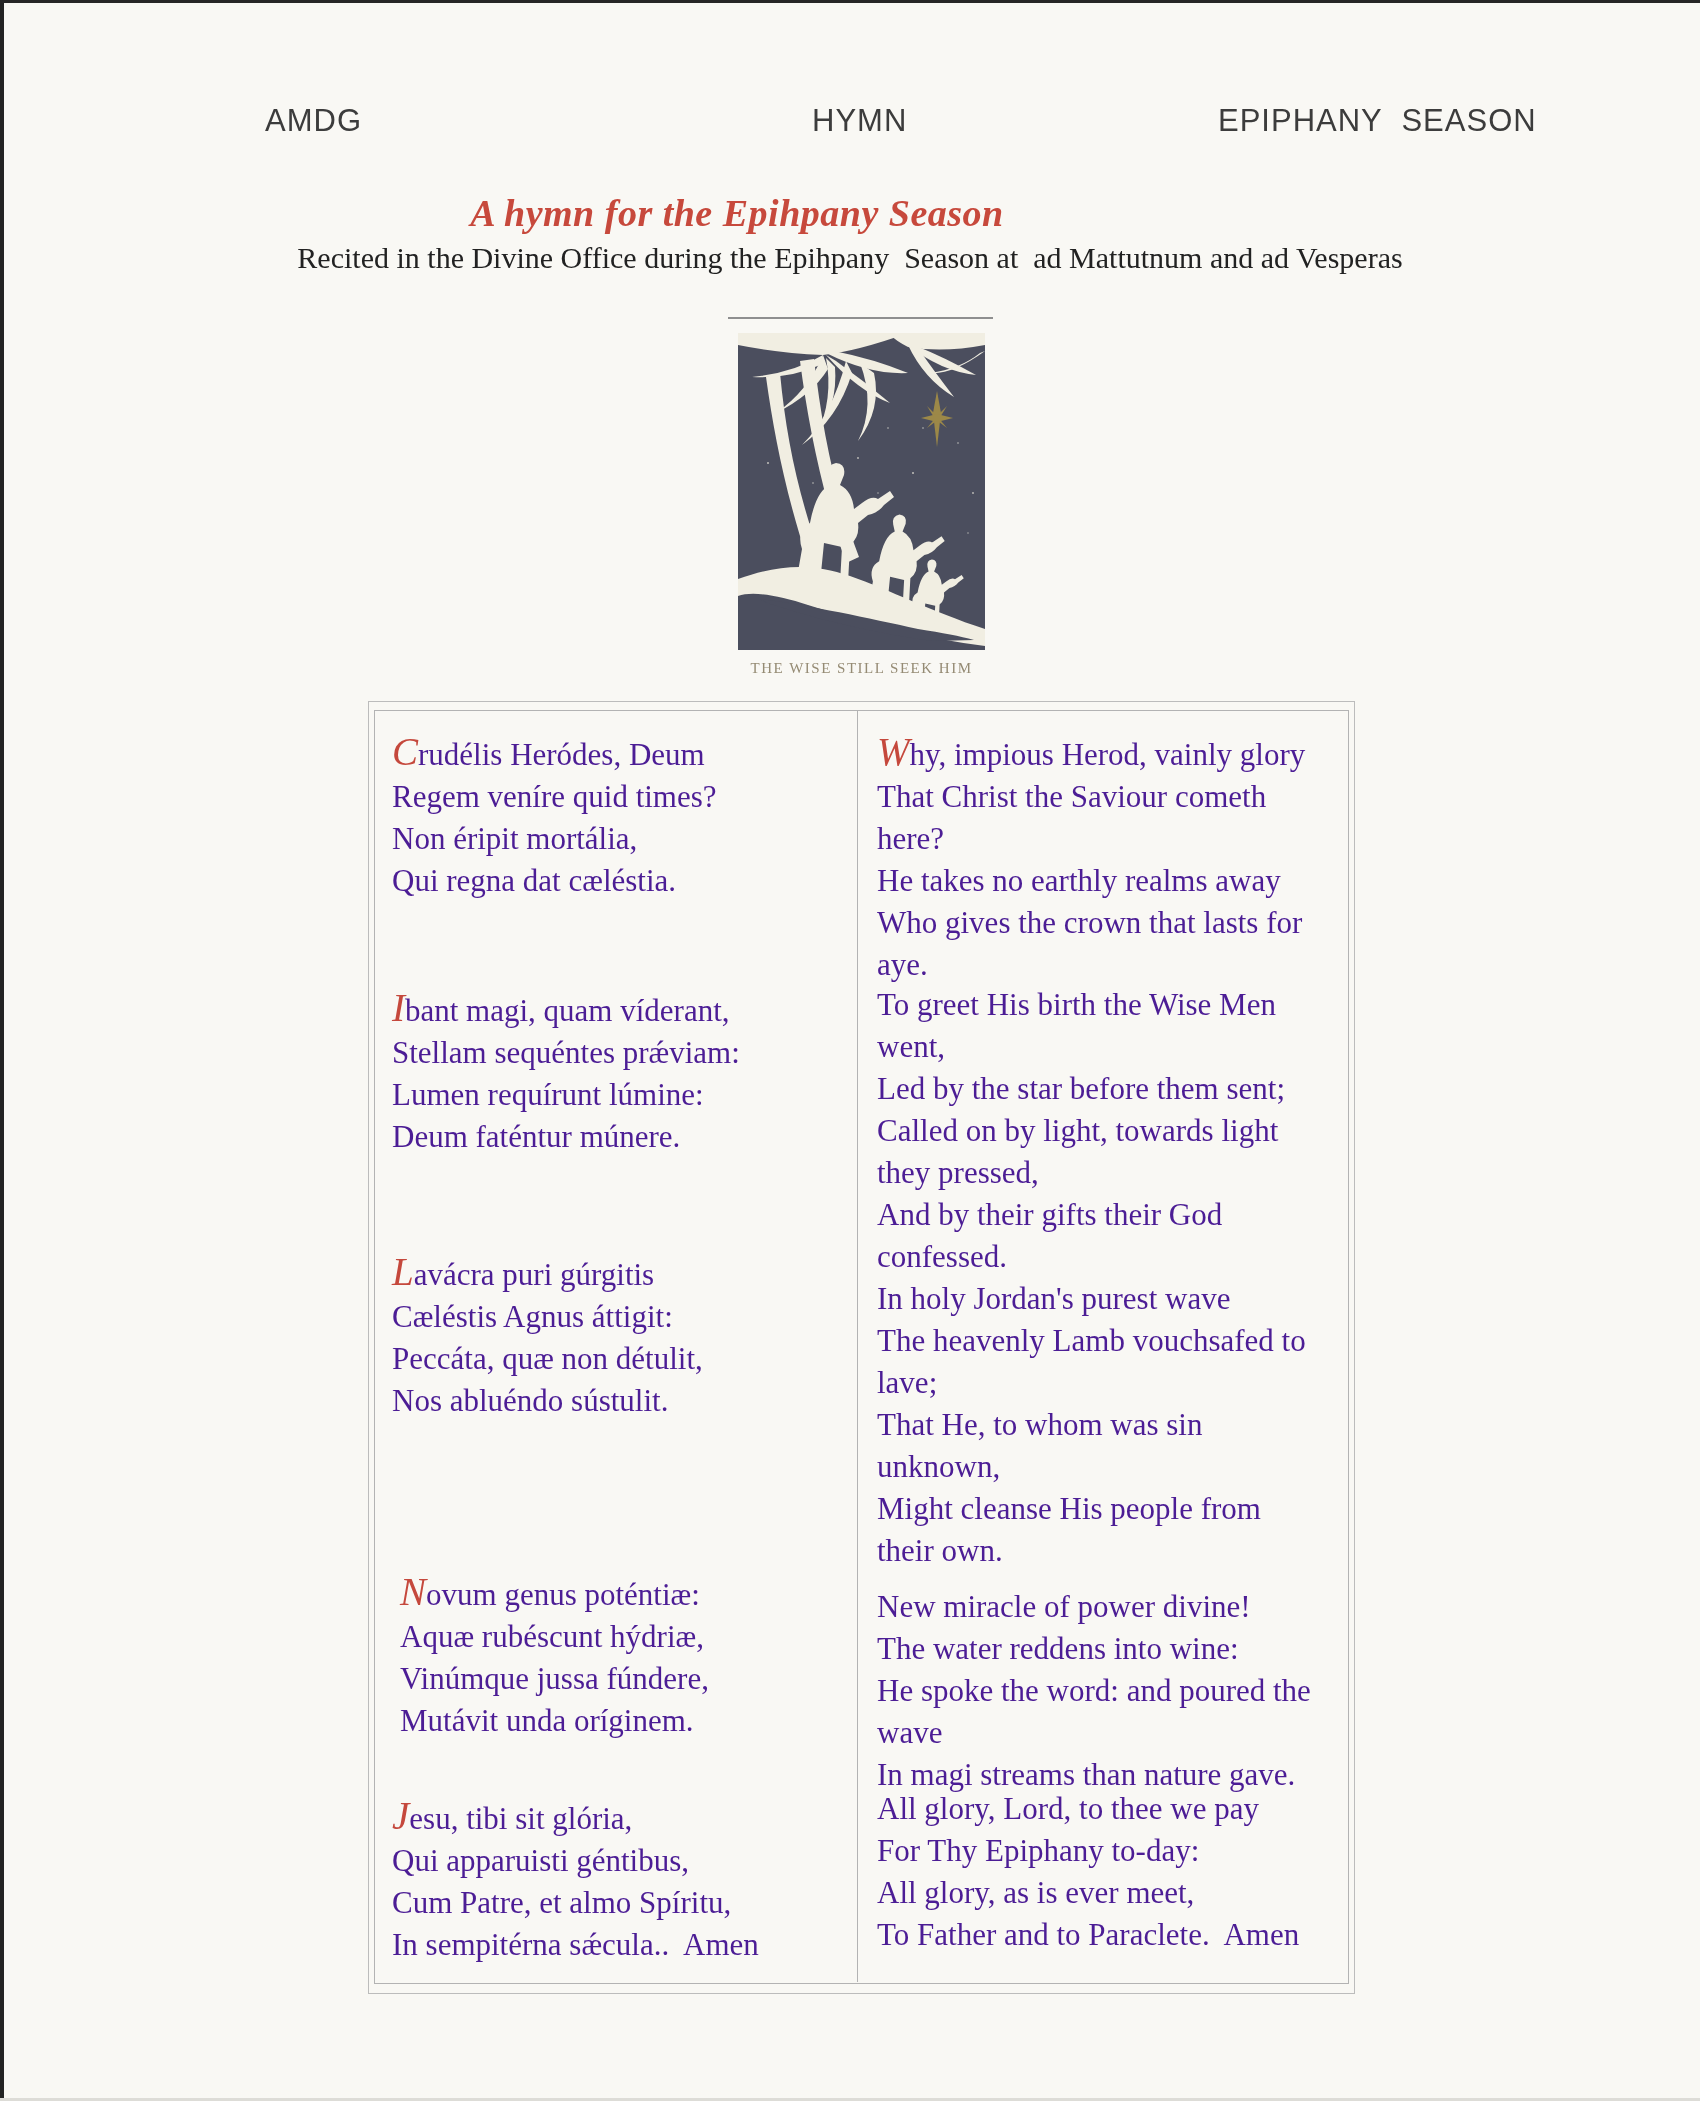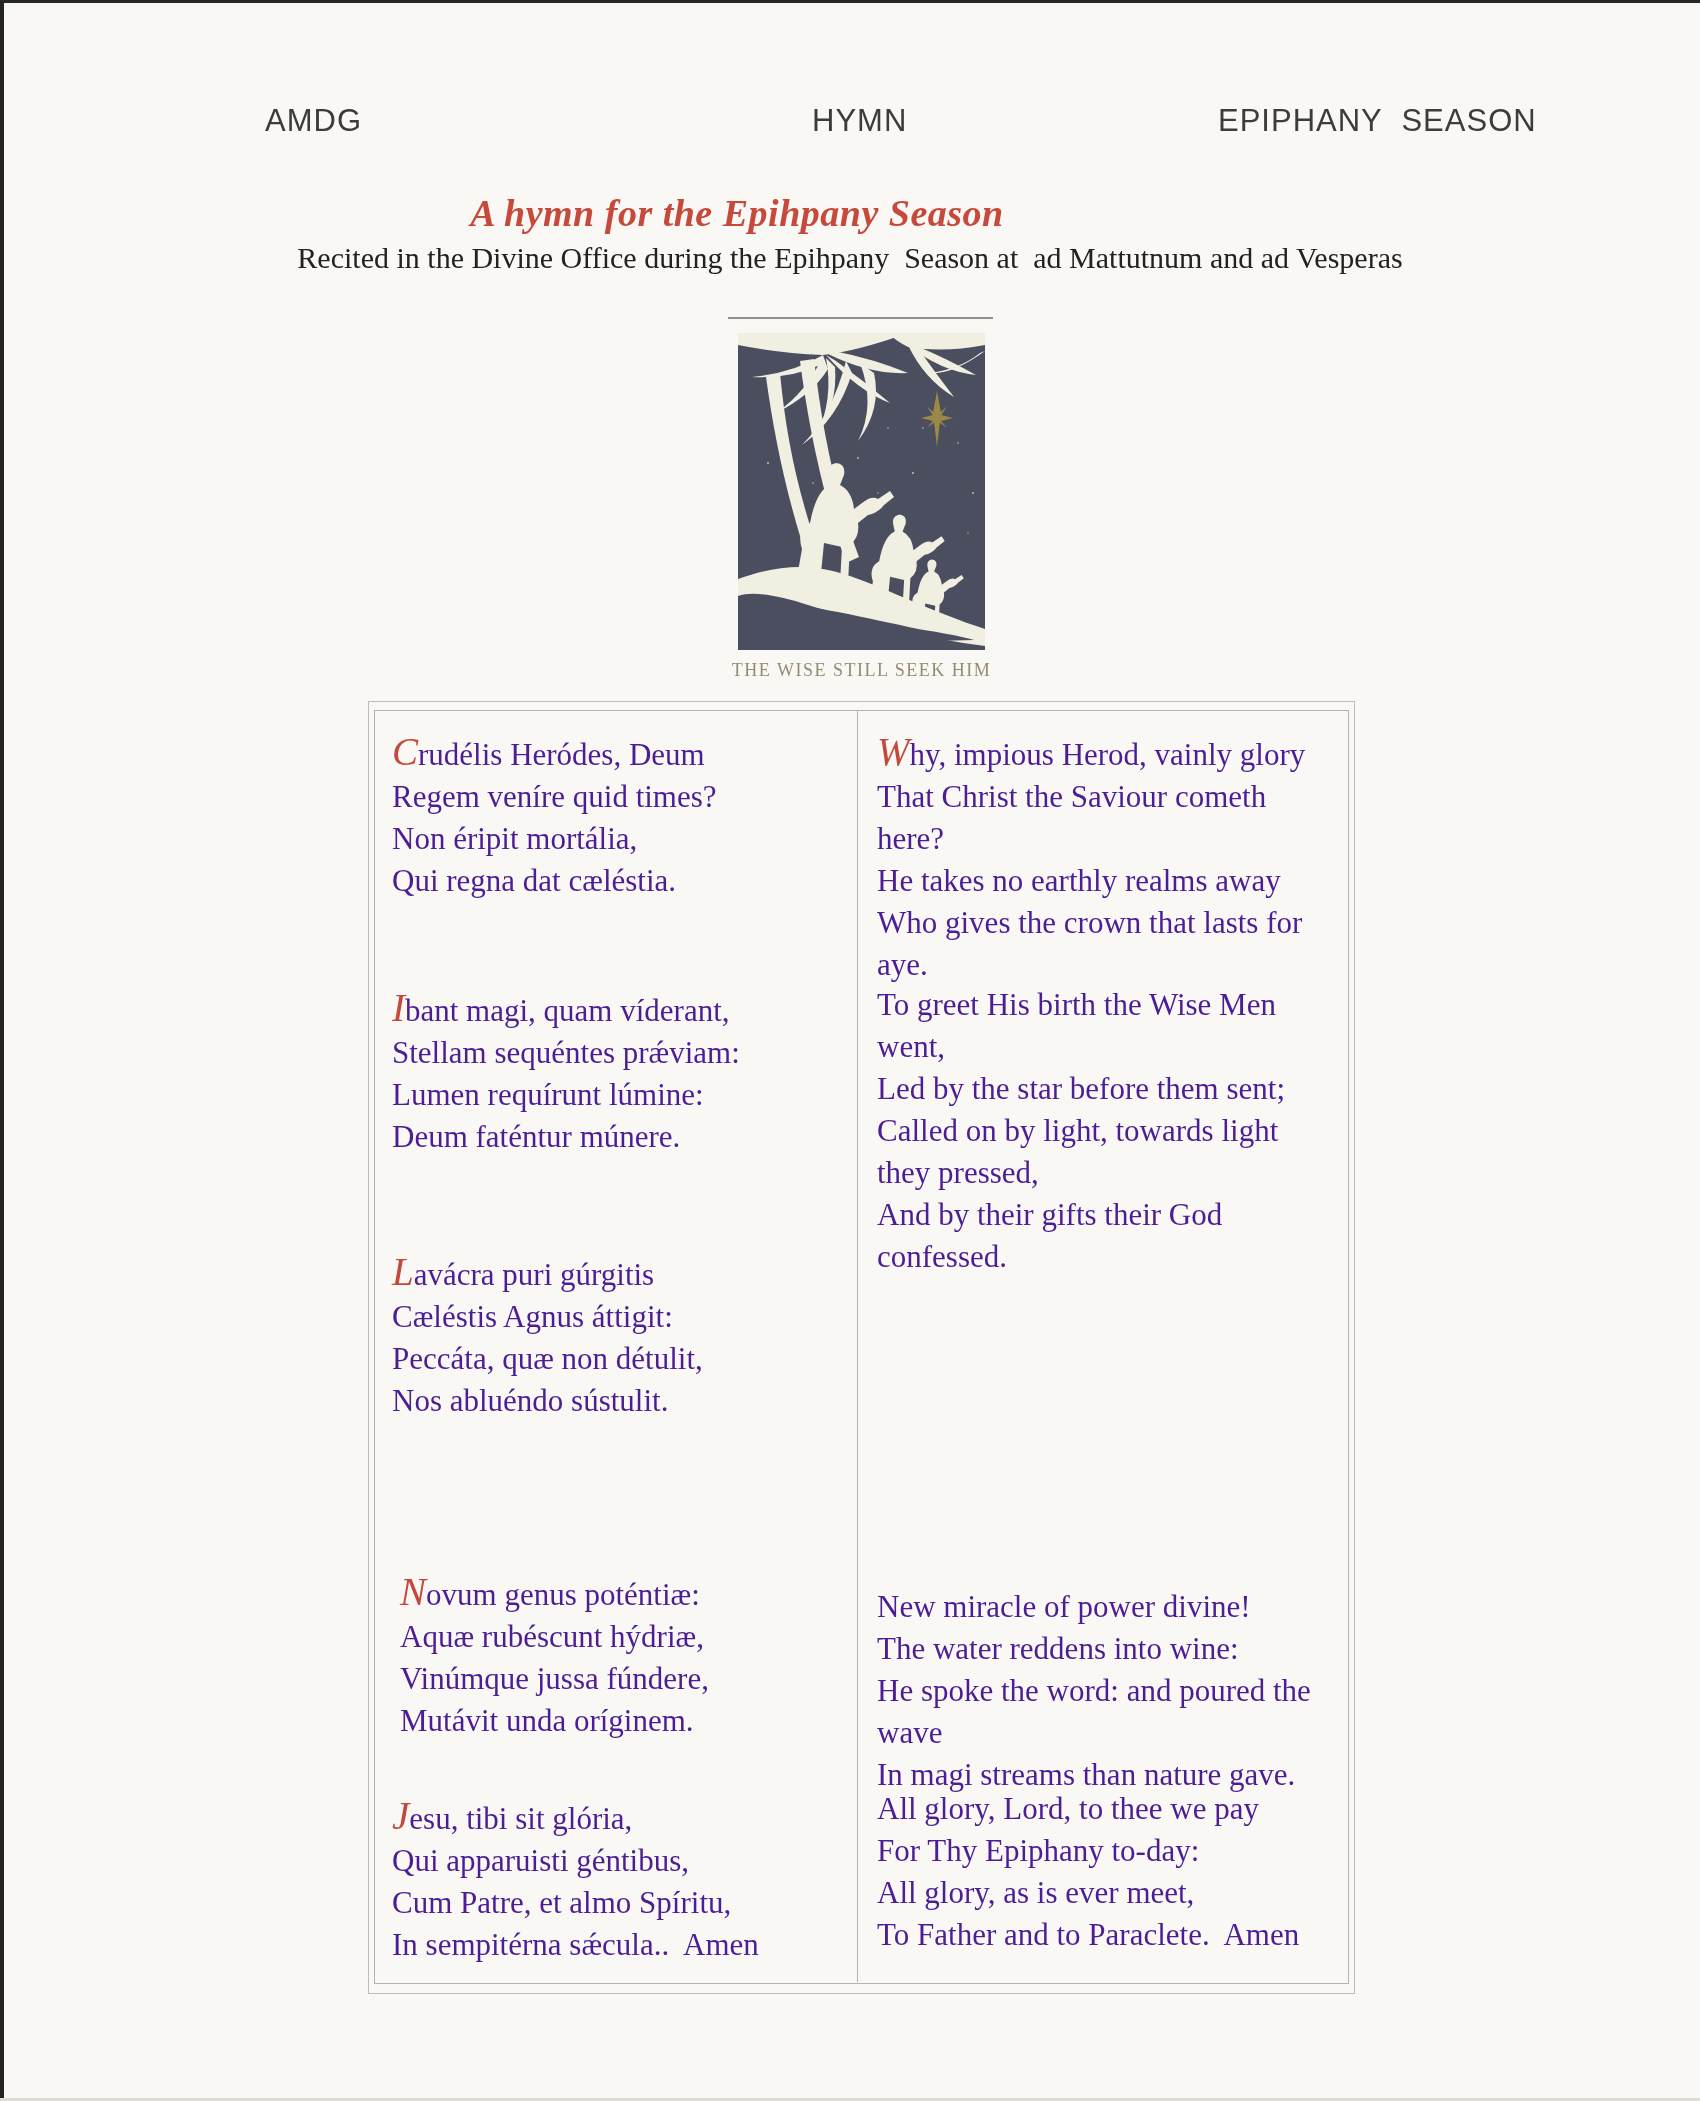--- a/index.html
+++ b/index.html
@@ -38,21 +38,21 @@
     position:absolute;left:0;top:241px;width:1700px;
     text-align:center;font-size:30px;color:#222222;white-space:pre;
   }
 
   
   .top-rule{position:absolute;left:728px;top:317px;width:265px;height:2px;background:#8f8f8f;}
   .panel{position:absolute;left:738px;top:333px;width:247px;height:317px;}
   .panel svg{display:block;}
   .caption{
     position:absolute;left:700px;top:660px;width:323px;
-    text-align:center;font-size:18px;letter-spacing:1.5px;
+    text-align:center;font-size:15px;letter-spacing:1.5px;
     color:#958b74;white-space:pre;
   }
 
   
   .table-outer{position:absolute;left:368px;top:701px;width:985px;height:1291px;border:1px solid #bcbcbc;}
   .table-inner{position:absolute;left:374px;top:710px;width:973px;height:1272px;border:1px solid #b3b3b3;}
   .table-divider{position:absolute;left:857px;top:710px;width:0;height:1272px;border-left:1px solid #b3b3b3;}
 
   .verse{
     position:absolute;
@@ -175,20 +175,27 @@
 confessed.</div>
   <div class="verse initial-red v2l">Ibant magi, quam víderant,
 Stellam sequéntes prǽviam:
 Lumen requírunt lúmine:
 Deum faténtur múnere.</div>
 
   <div class="verse initial-red v3l">Lavácra puri gúrgitis
 Cæléstis Agnus áttigit:
 Peccáta, quæ non détulit,
 Nos abluéndo sústulit.</div>
+  <div class="verse v3e">In holy Jordan's purest wave
+The heavenly Lamb vouchsafed to
+lave;
+That He, to whom was sin
+unknown,
+Might cleanse His people from
+their own.</div>
 
   <div class="verse initial-red v4l">Novum genus poténtiæ:
 Aquæ rubéscunt hýdriæ,
 Vinúmque jussa fúndere,
 Mutávit unda oríginem.</div>
   <div class="verse v4e">New miracle of power divine!
 The water reddens into wine:
 He spoke the word: and poured the
 wave
 In magi streams than nature gave.</div>

